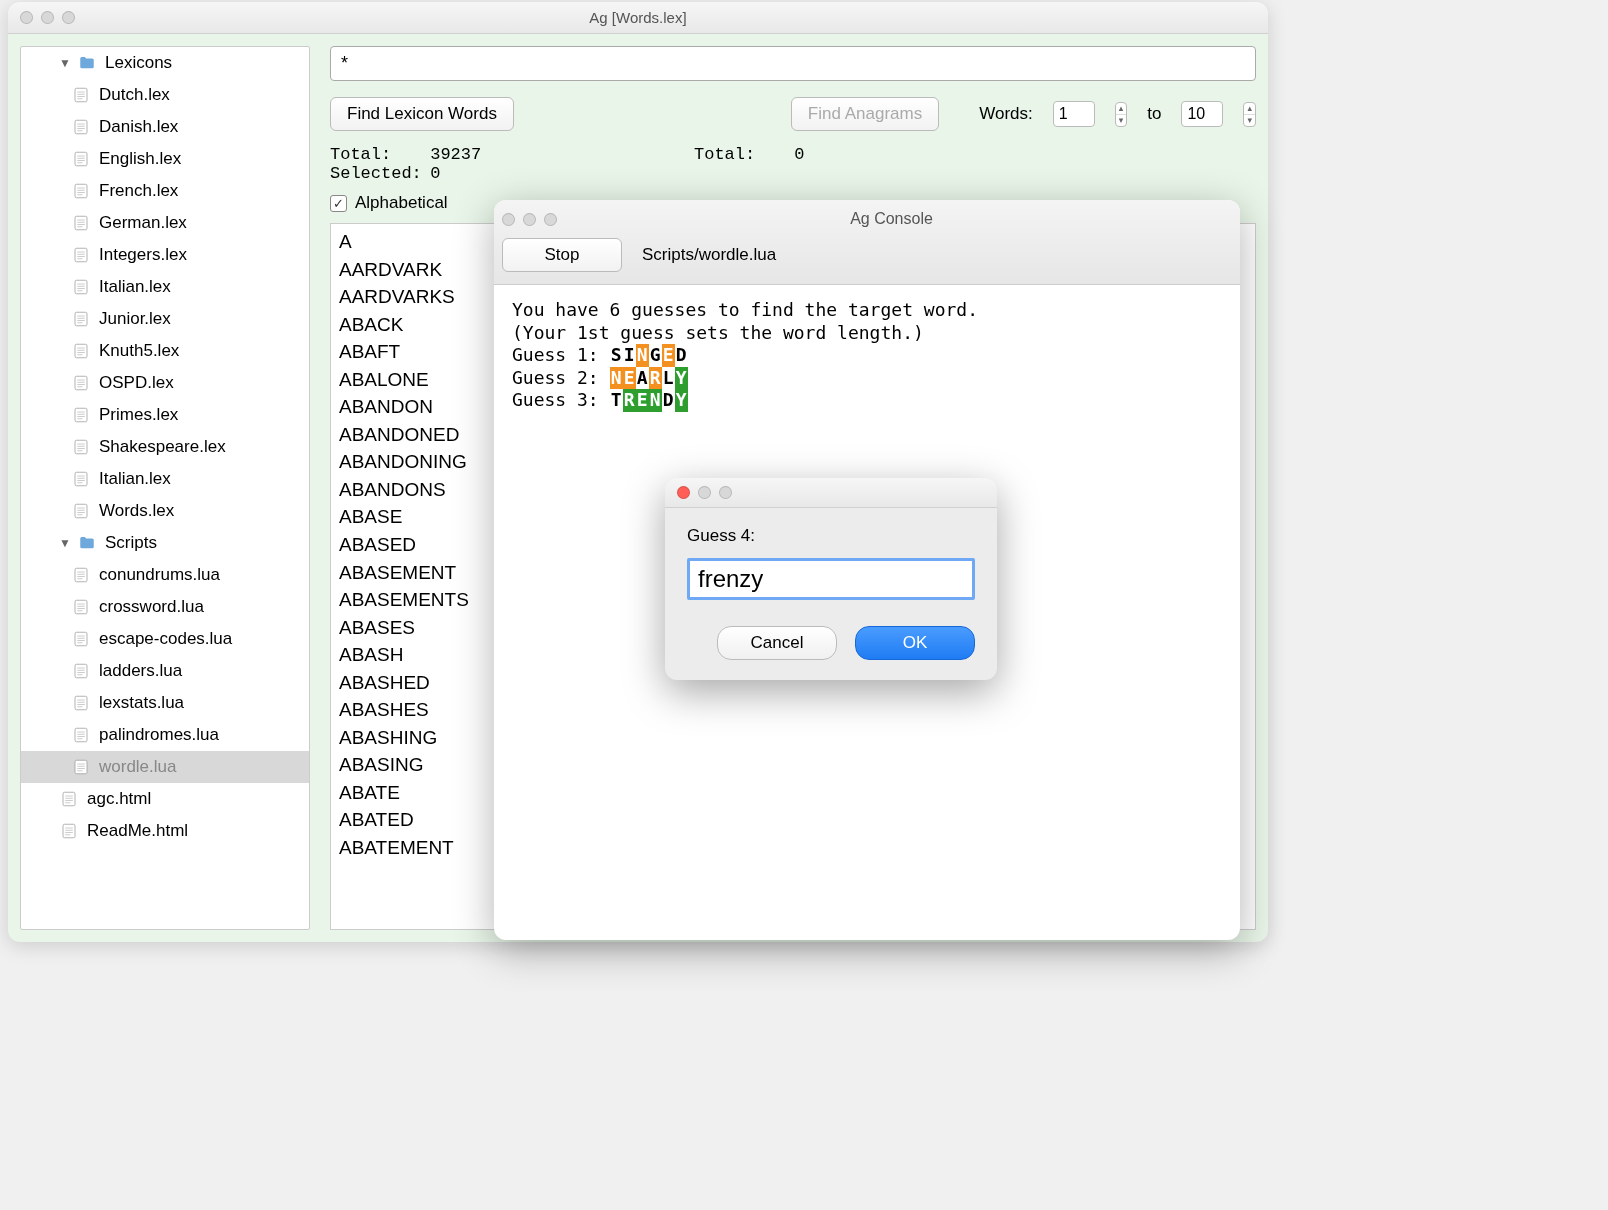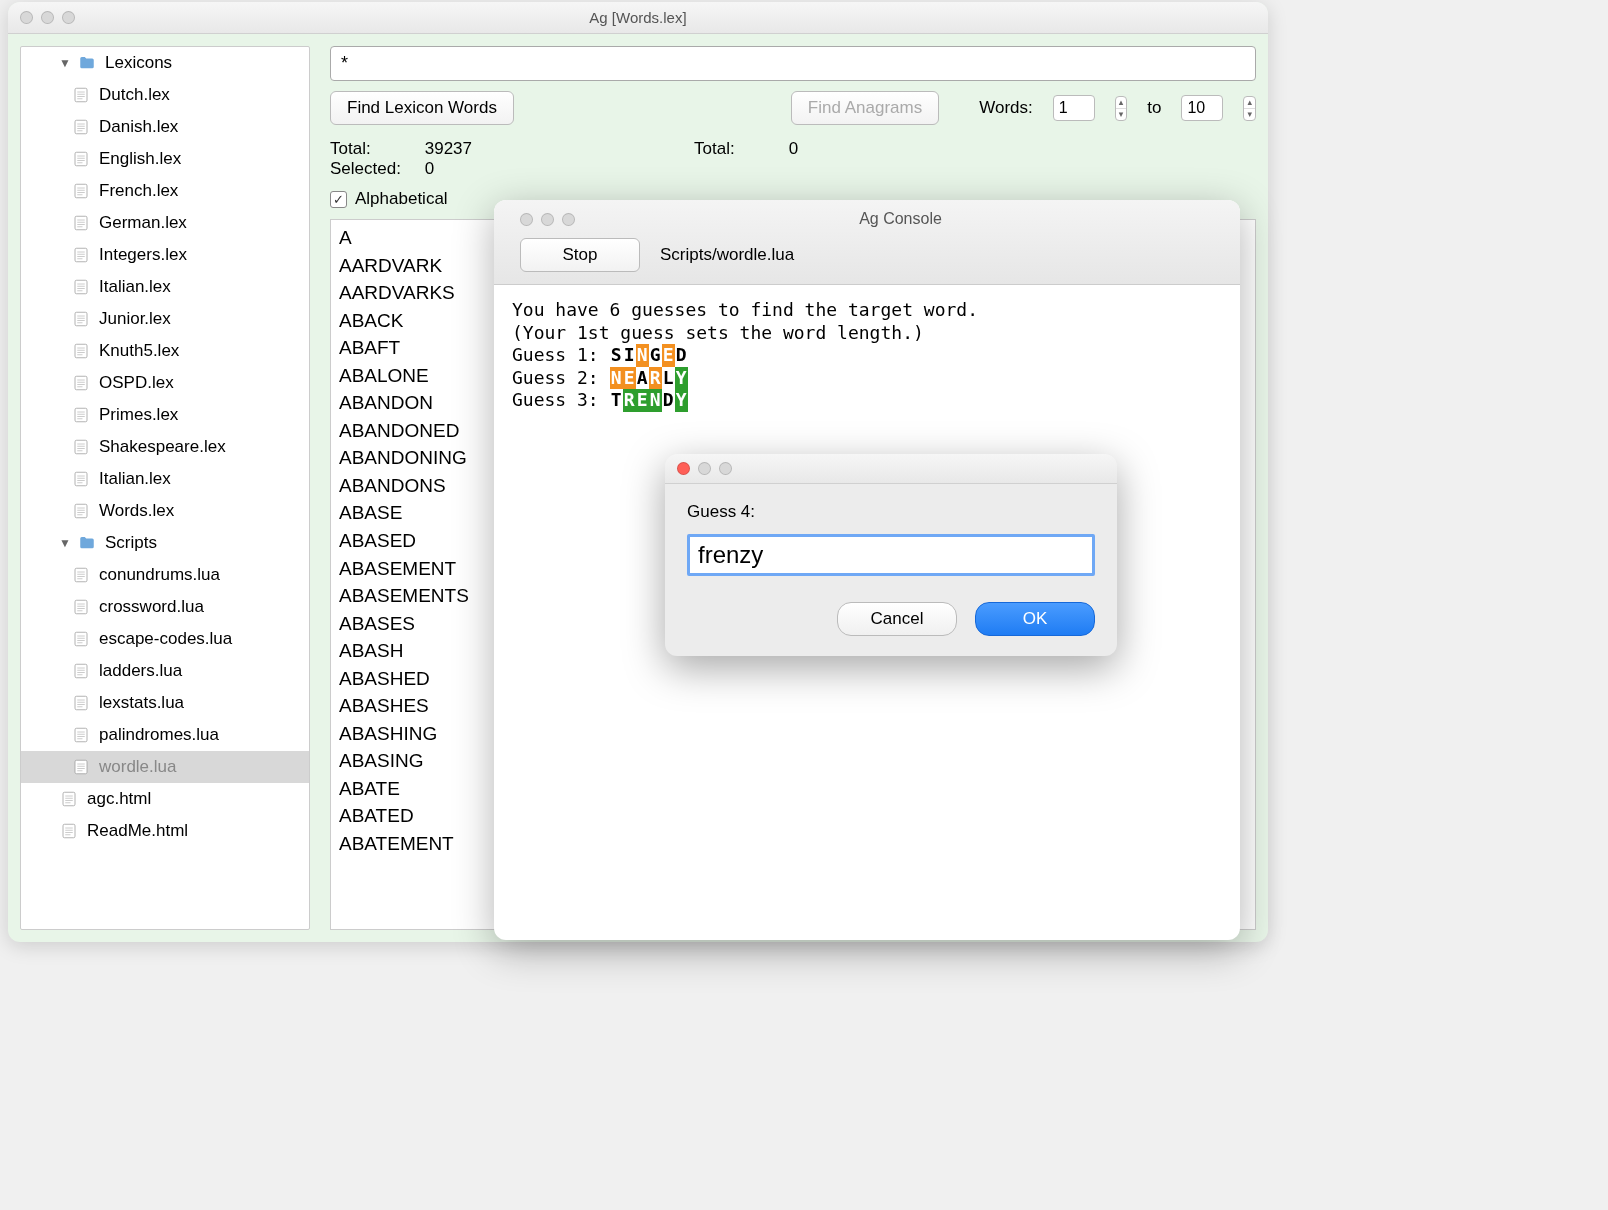--- a/index.html
+++ b/index.html
@@ -86,35 +86,35 @@
   }
   .search-bar {
     background: #fff;
     border: 1px solid #aaa;
     border-radius: 4px;
     padding: 6px 10px;
     font-size: 18px;
   }
   .controls-row {
     display: flex; align-items: center; gap: 20px;
-    font-size: 17px; 
+    font-size: 17px; margin-top: 6px;
   }
   .btn {
     background: linear-gradient(#fff,#f2f2f2);
     border: 1px solid #bbb;
     border-radius: 6px;
     padding: 6px 16px;
     font-size: 17px;
     cursor: pointer;
   }
   .btn.disabled { color: #aaa; cursor: default; }
   .stats-row {
     display: flex; font-size: 17px; gap: 4px; margin-top: 4px;
   }
-  .stats-col { width: 360px; }
+  .stats-col { width: 360px; font-family: Liberation Mono, monospace; }
   .stat-label { display: inline-block; width: 90px; }
   .check-row {
     display: flex; align-items: center; gap: 8px;
     font-size: 17px;
   }
   .checkbox {
     width: 17px; height: 17px; border: 1px solid #888;
     border-radius: 3px; background: #fff;
     display: inline-flex; align-items: center; justify-content: center;
     font-size: 13px; color: #333;
@@ -152,21 +152,21 @@
     width: 746px;
     height: 740px;
     background: #fff;
     border-radius: 12px;
     box-shadow: 0 10px 40px rgba(0,0,0,0.3);
     overflow: hidden;
   }
   .console-toolbar {
     background: linear-gradient(#f4f4f4,#e6e6e6);
     border-bottom: 1px solid #ccc;
-    padding: 10px 14px 12px 26px;
+    padding: 10px 14px 12px 8px;
   }
   .console-toolbar .row2 {
     display: flex; align-items: center; gap: 20px; margin-top: 10px;
   }
   .console-body {
     padding: 14px 18px;
     font-family: "Menlo","Consolas",monospace;
     font-size: 18px;
     white-space: pre;
     line-height: 1.25;
@@ -179,22 +179,22 @@
     padding: 0 1px;
   }
   .hit-green { background: #2e9e2e; color: #fff; }
   .hit-orange { background: #f39020; color: #fff; }
   .hit-none { color: #000; }
 
   
   .dialog {
     position: absolute;
     left: 665px;
-    top: 454px;
-    width: 452px;
+    top: 478px;
+    width: 332px;
     background: #ececec;
     border-radius: 12px;
     box-shadow: 0 12px 40px rgba(0,0,0,0.35);
     overflow: hidden;
   }
   .dialog .titlebar { height: 30px; background: linear-gradient(#f6f6f6,#e8e8e8); }
   .dialog-body { padding: 18px 22px 20px 22px; font-size: 17px; }
   .dialog-input {
     width: 100%; margin-top: 12px;
     border: 3px solid #6fa8f5;

